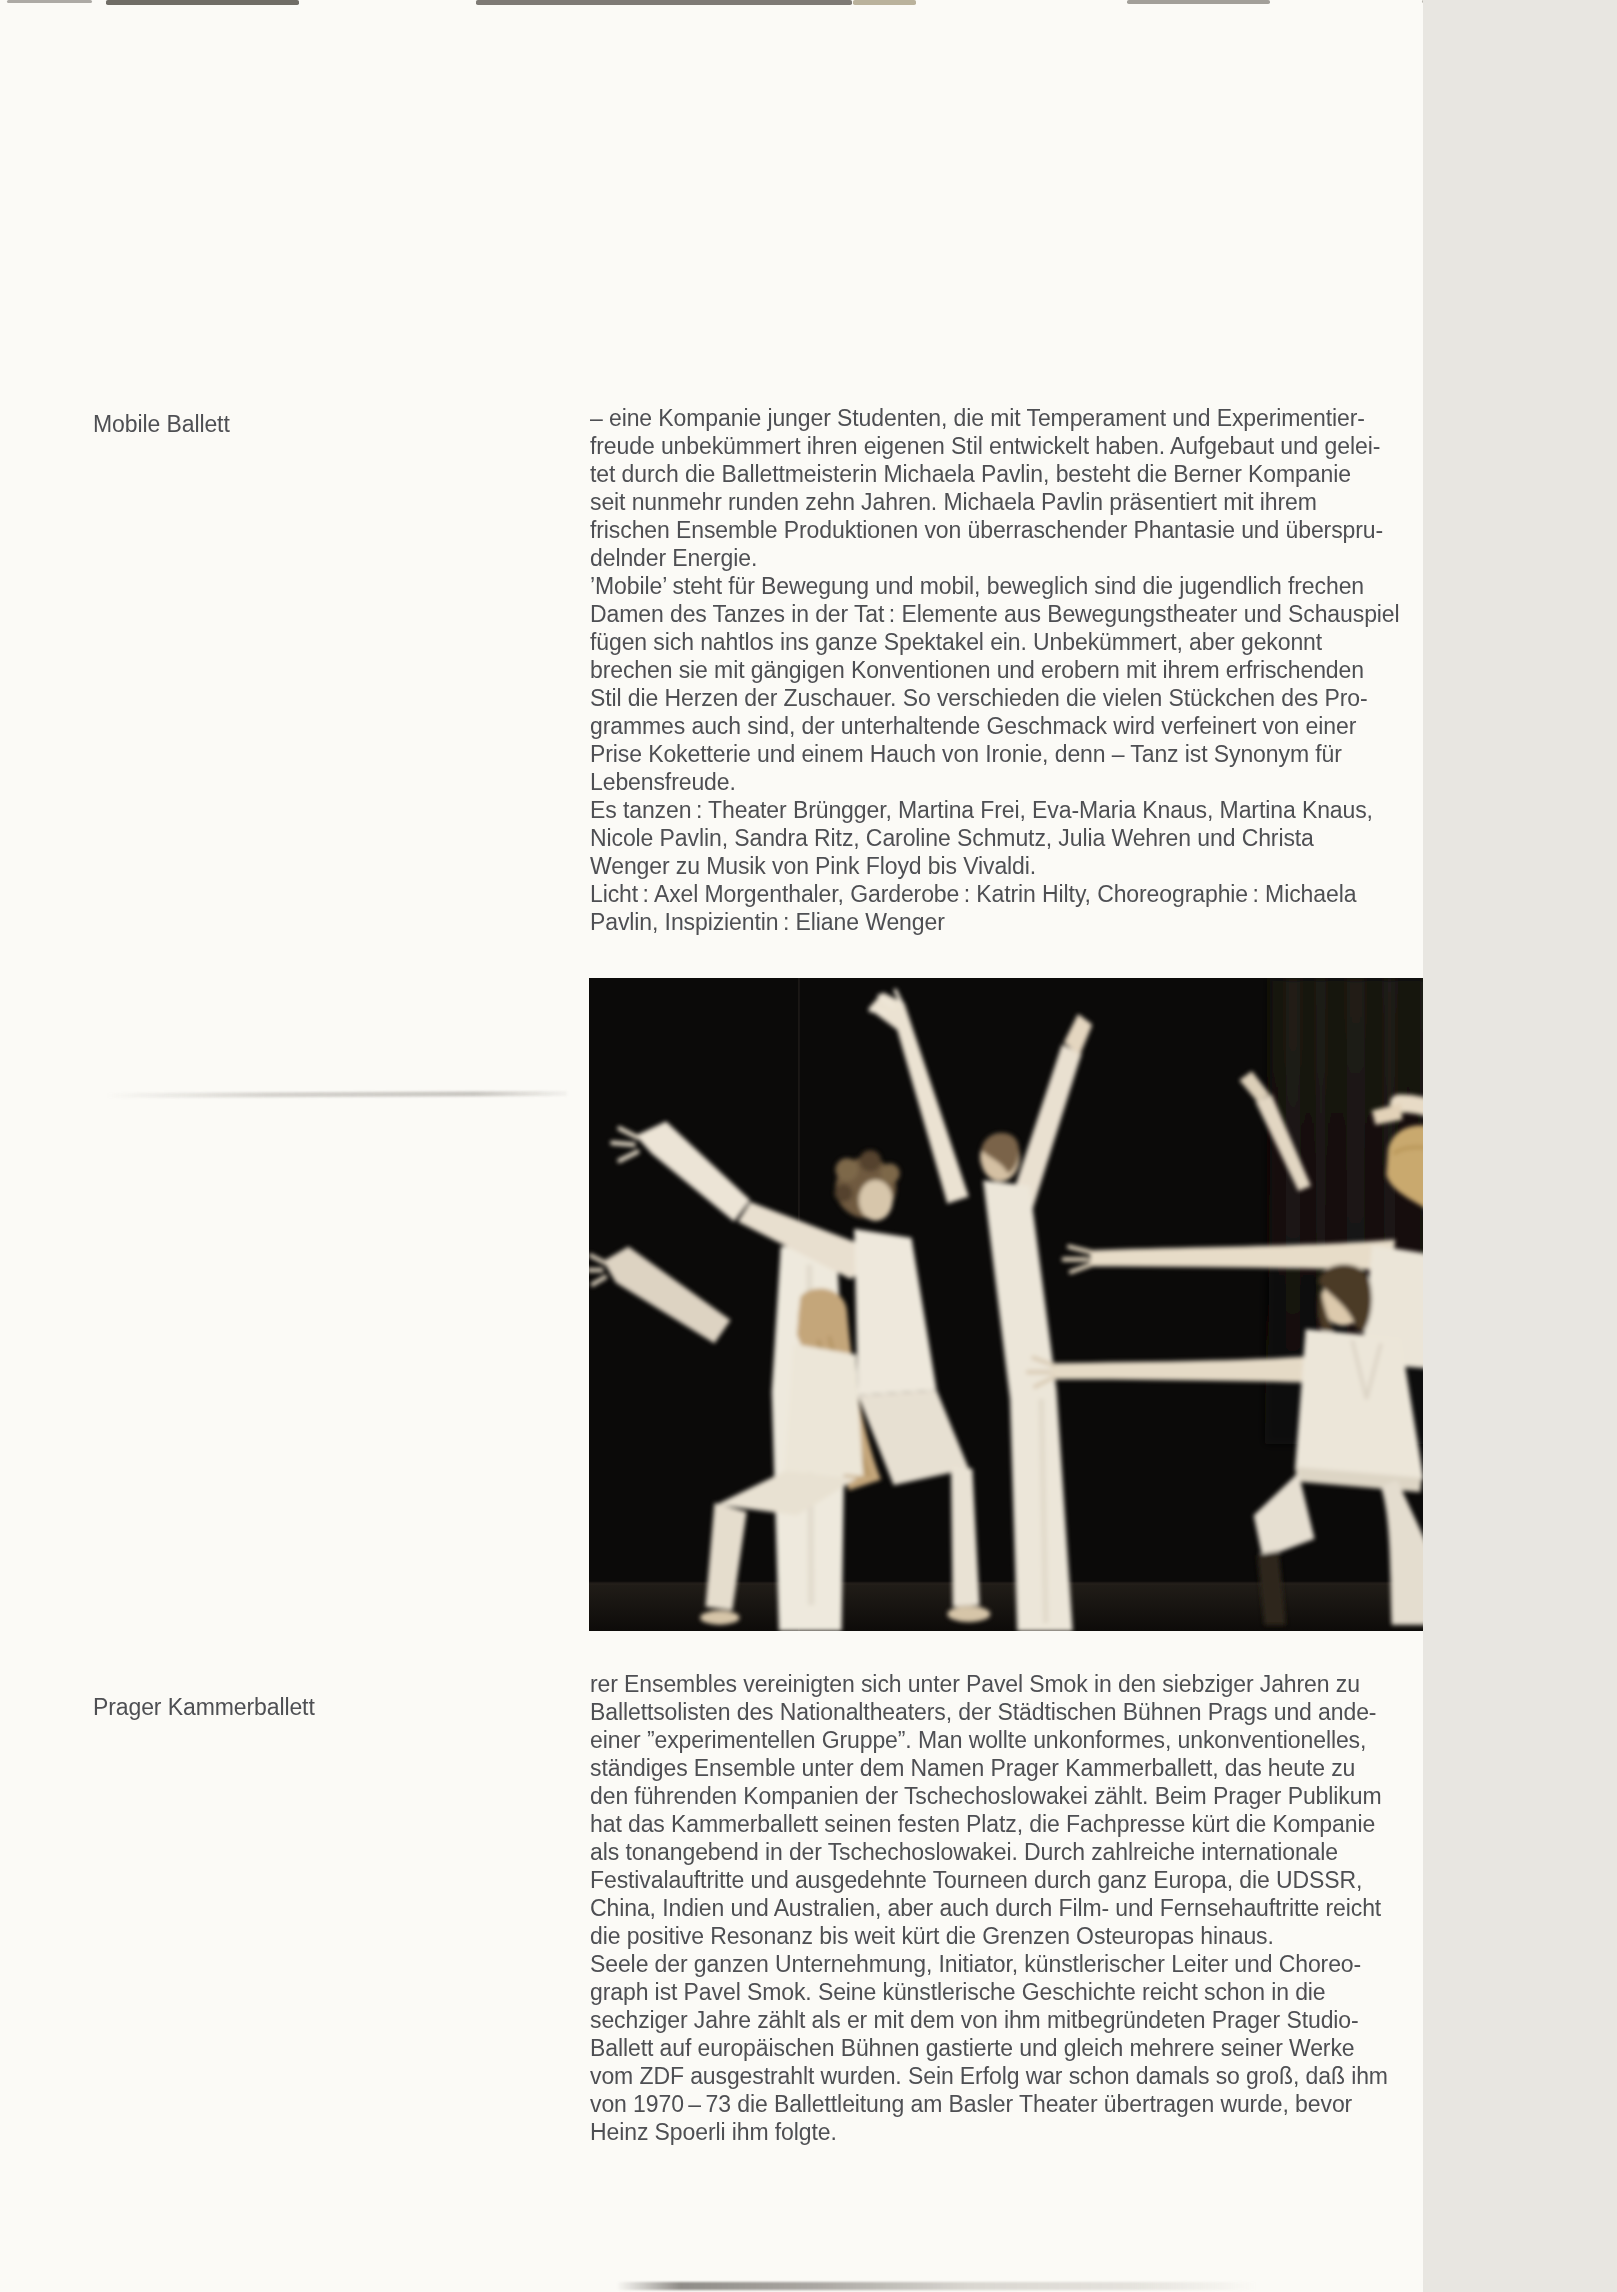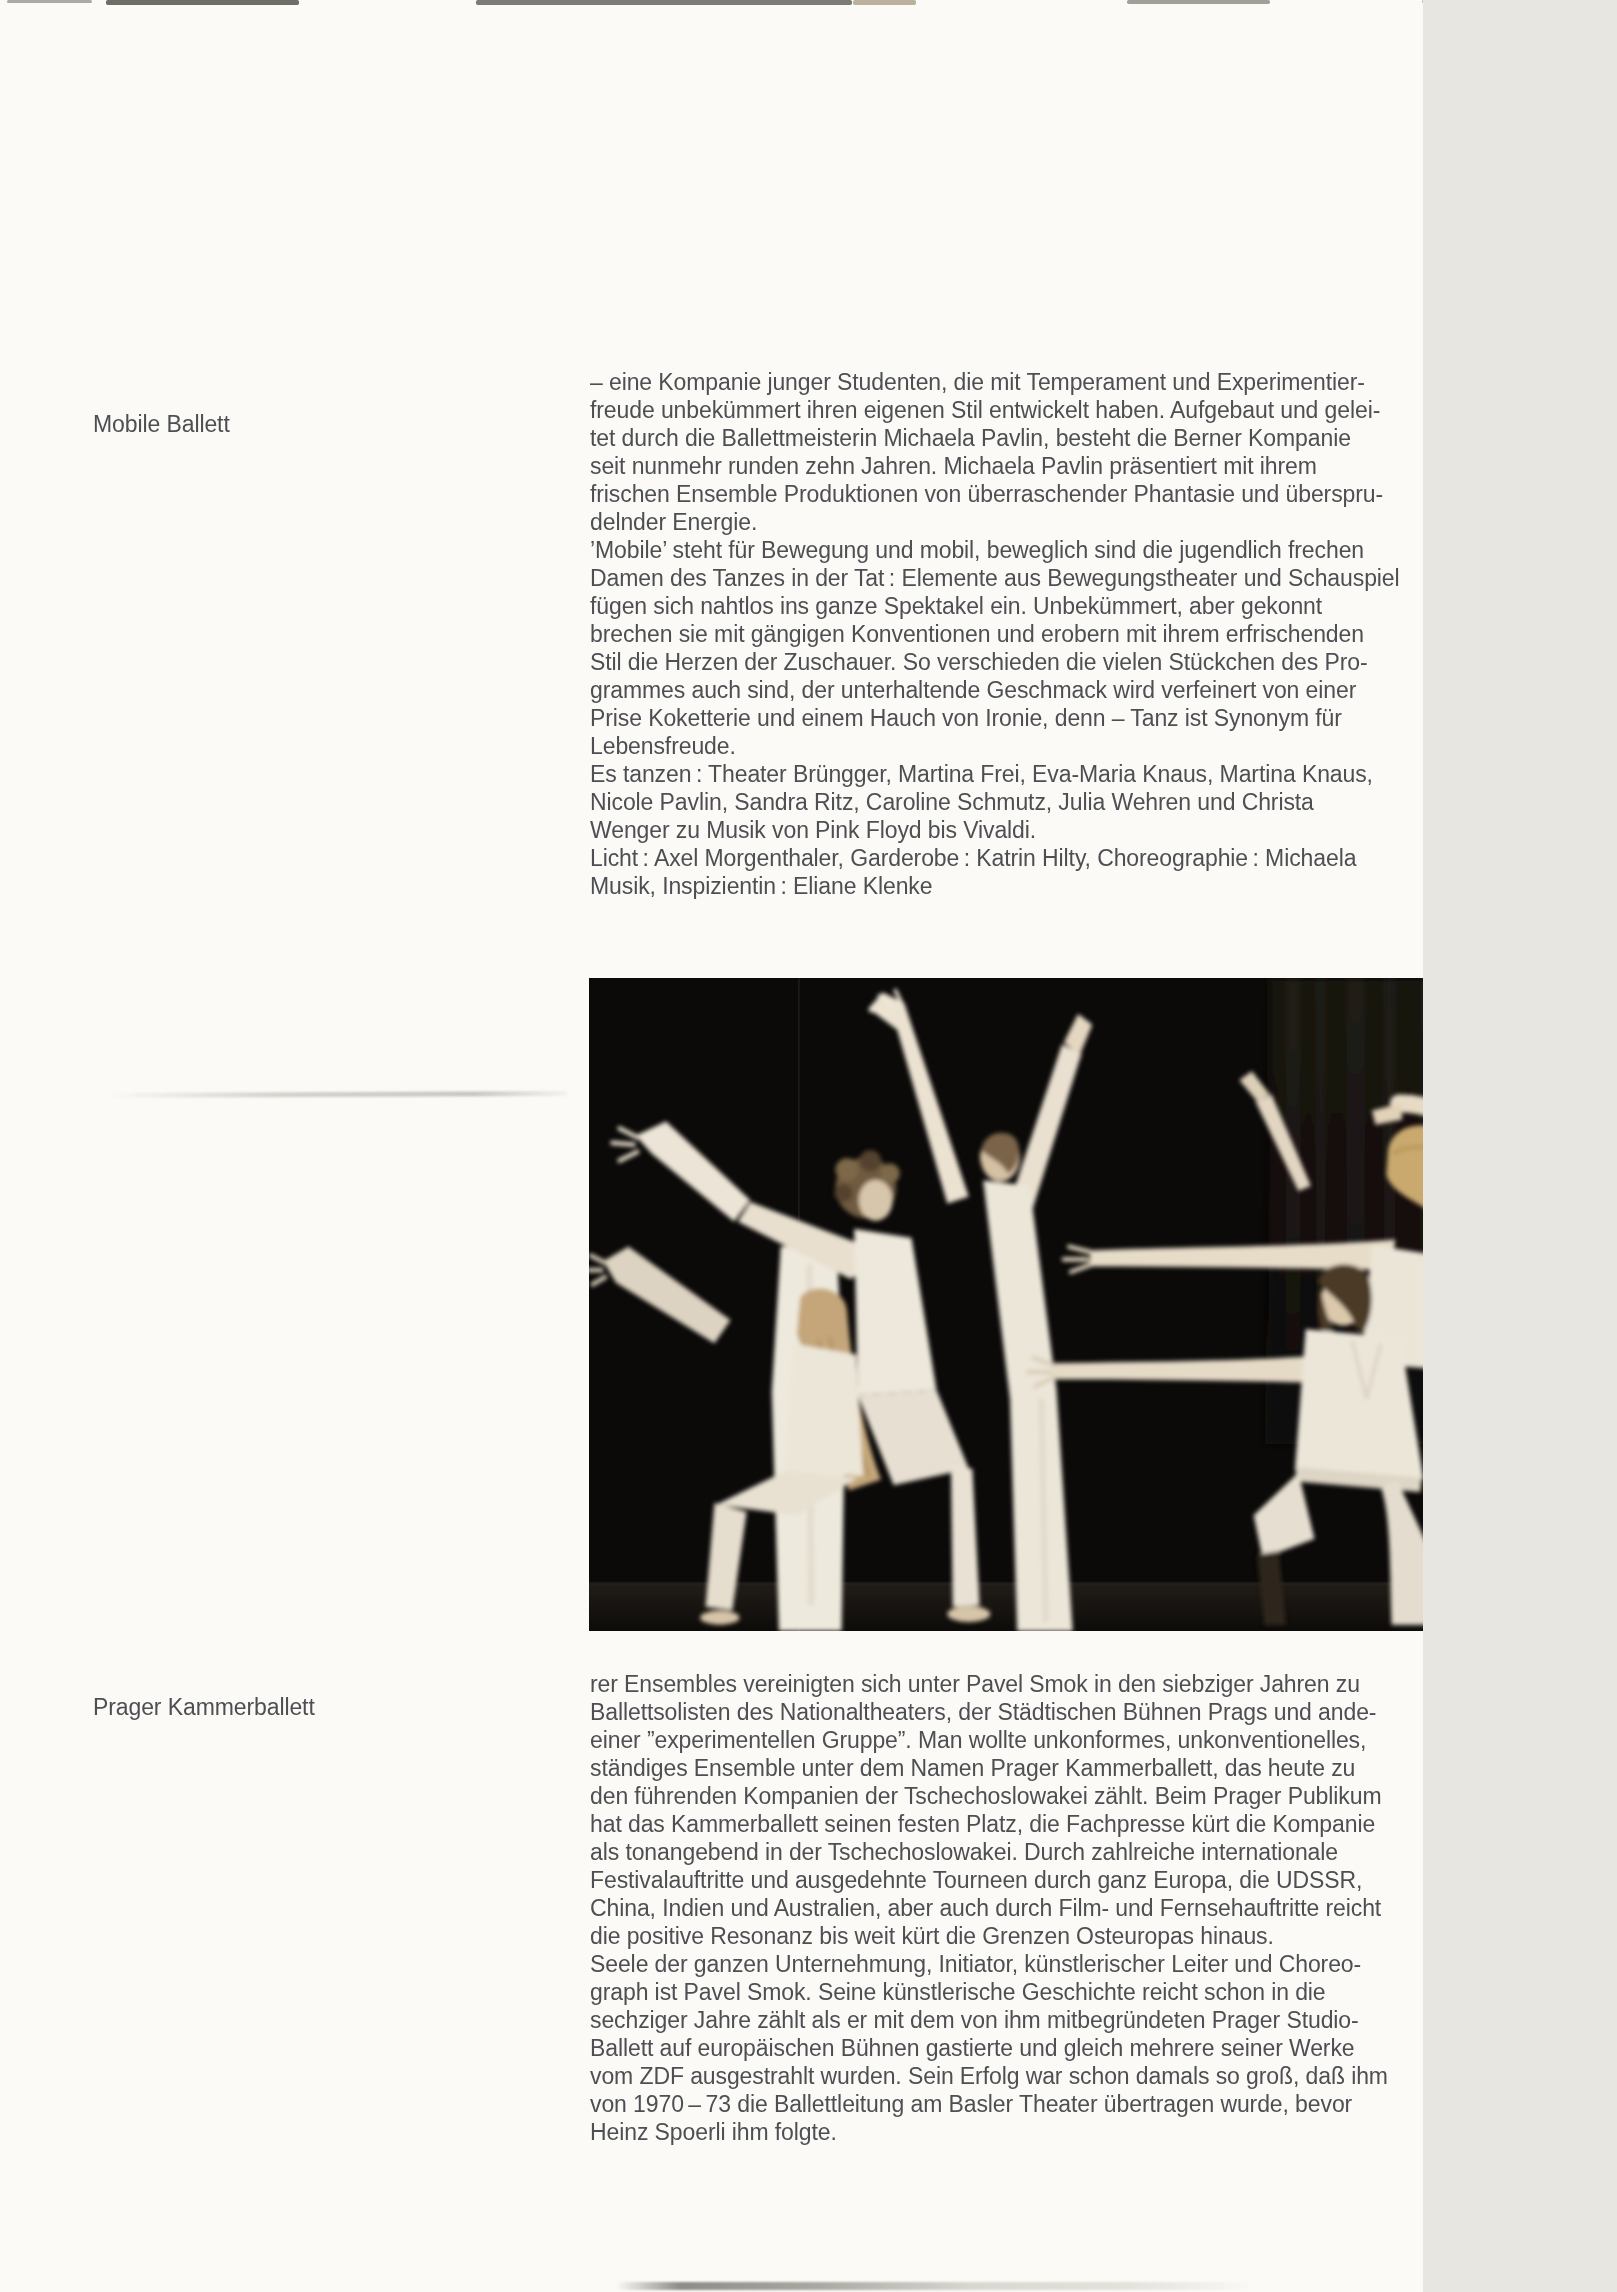--- a/index.html
+++ b/index.html
@@ -29,21 +29,21 @@
     position:absolute;
     left:590px;
     width:949px;
     font-size:23px;
     line-height:28px;
     font-weight:300;
     letter-spacing:-0.1px;
   }
   .bodyblock div{white-space:nowrap;}
   #heading-1{top:391px;}
-  #body-1{top:368px;}
+  #body-1{top:404px;}
   #heading-2{top:1674px;}
   #body-2{top:1670px;}
   .photo{
     position:absolute;
     left:589px;top:978px;
     width:936px;height:653px;
     margin:0;padding:0;
     background:var(--photo-bg);
   }
   .photo svg{display:block;width:100%;height:100%;}
@@ -89,21 +89,21 @@
       <div>fügen sich nahtlos ins ganze Spektakel ein. Unbekümmert, aber gekonnt</div>
       <div>brechen sie mit gängigen Konventionen und erobern mit ihrem erfrischenden</div>
       <div>Stil die Herzen der Zuschauer. So verschieden die vielen Stückchen des Pro-</div>
       <div>grammes auch sind, der unterhaltende Geschmack wird verfeinert von einer</div>
       <div>Prise Koketterie und einem Hauch von Ironie, denn – Tanz ist Synonym für</div>
       <div>Lebensfreude.</div>
       <div>Es tanzen : Theater Brüngger, Martina Frei, Eva-Maria Knaus, Martina Knaus,</div>
       <div>Nicole Pavlin, Sandra Ritz, Caroline Schmutz, Julia Wehren und Christa</div>
       <div>Wenger zu Musik von Pink Floyd bis Vivaldi.</div>
       <div>Licht : Axel Morgenthaler, Garderobe : Katrin Hilty, Choreographie : Michaela</div>
-      <div>Musik, Inspizientin : Eliane Klenke</div>
+      <div>Pavlin, Inspizientin : Eliane Wenger</div>
     </div>
 
   <figure class="photo" role="img" aria-label="Schwarzweiss-Bühnenfoto: Tänzerinnen des Mobile Ballett in weissen Kostümen mit erhobenen Armen auf dunkler Bühne">
     <svg viewBox="0 0 1045 729" preserveAspectRatio="none">
       <defs>
         <filter id="soft" x="-20%" y="-20%" width="140%" height="140%">
             <feGaussianBlur stdDeviation="2.4"></feGaussianBlur>
           </filter>
         <filter id="softer" x="-30%" y="-30%" width="160%" height="160%">
             <feGaussianBlur stdDeviation="5"></feGaussianBlur>

